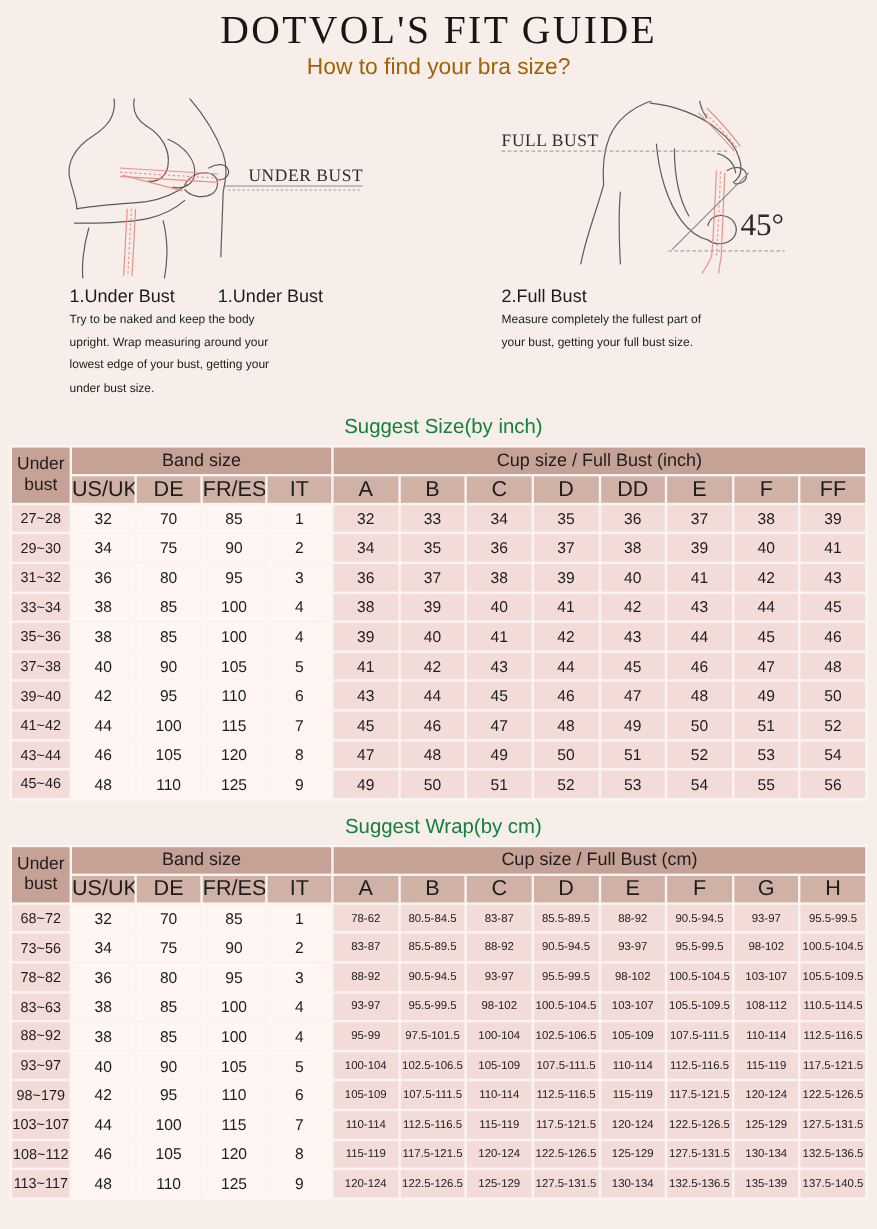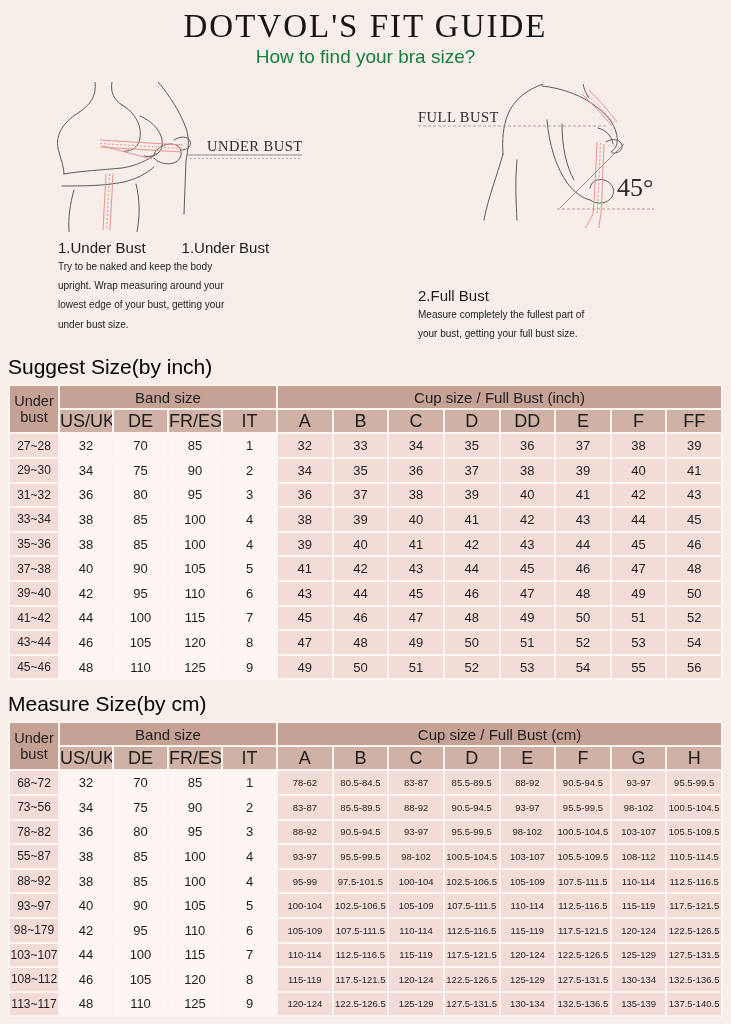--- a/index.html
+++ b/index.html
@@ -17,33 +17,33 @@
     width:731px;height:1024px;overflow:hidden;
     background:var(--bg);color:var(--ink);
     font-family:"Liberation Sans",sans-serif;
   }
   .page{position:relative;width:731px;height:819px;}
   .title{
     text-align:center;padding-top:8px;line-height:36px;
     font-family:"Liberation Serif",serif;font-size:33px;font-weight:400;
     letter-spacing:2px;color:#161616;
   }
-  .subtitle{text-align:center;font-size:19px;line-height:26px;color:#15803d;}
+  .subtitle{text-align:center;font-size:19px;line-height:26px;color:#a16207;}
   .figures{position:relative;height:150px;margin-top:12px;}
   .fig{position:absolute;top:0;}
   .fig-left{left:40px;}
   .fig-right{left:400px;top:2px;}
   .fig text{font-family:"Liberation Serif",serif;fill:#2e2a28;}
   .inst-row{display:flex;margin-top:6px;gap:12px;}
   .inst-left{margin-left:58px;width:322px;}
-  .inst-right{margin-left:26px;width:312px;margin-top:48px;}
+  .inst-right{margin-left:26px;width:312px;}
   .inst-head{font-size:15px;line-height:19px;}
   .inst-head .head-b{margin-left:36px;}
   .inst-row p{margin:0;font-size:10px;line-height:19.2px;white-space:pre-line;}
-  .section-title{margin:12px 0 5px 8px;font-size:21px;color:#000000;}
+  .section-title{margin:12px 0 5px 8px;font-size:17px;color:#15803d;text-align:center;}
   table.size-table{
     border-collapse:separate;border-spacing:2px;table-layout:fixed;
     width:715px;margin-left:8px;background:var(--grid);
   }
   .size-table th,.size-table td{
     text-align:center;vertical-align:middle;padding:0;
     overflow:hidden;white-space:nowrap;font-weight:400;color:#1d1d1d;
   }
   .size-table thead th{height:22px;}
   .size-table tbody td{height:22.6px;}
@@ -334,21 +334,21 @@
           <td class="c-cup">51</td>
           <td class="c-cup">52</td>
           <td class="c-cup">53</td>
           <td class="c-cup">54</td>
           <td class="c-cup">55</td>
           <td class="c-cup">56</td>
         </tr>
       </tbody>
   </table>
 
-  <div class="section-title">Measure Size(by cm)</div>
+  <div class="section-title">Suggest Wrap(by cm)</div>
 
   <table class="size-table" data-table="cm">
     <colgroup>
       <col style="width:48px">
         <col style="width:52px">
         <col style="width:53px">
         <col style="width:52px">
         <col style="width:53px">
       <col>
         <col>
@@ -420,21 +420,21 @@
           <td class="c-cup">88-92</td>
           <td class="c-cup">90.5-94.5</td>
           <td class="c-cup">93-97</td>
           <td class="c-cup">95.5-99.5</td>
           <td class="c-cup">98-102</td>
           <td class="c-cup">100.5-104.5</td>
           <td class="c-cup">103-107</td>
           <td class="c-cup">105.5-109.5</td>
         </tr>
         <tr>
-          <td class="c-under">55~87</td>
+          <td class="c-under">83~63</td>
           <td class="c-band">38</td>
           <td class="c-band">85</td>
           <td class="c-band">100</td>
           <td class="c-band">4</td>
           <td class="c-cup">93-97</td>
           <td class="c-cup">95.5-99.5</td>
           <td class="c-cup">98-102</td>
           <td class="c-cup">100.5-104.5</td>
           <td class="c-cup">103-107</td>
           <td class="c-cup">105.5-109.5</td>

